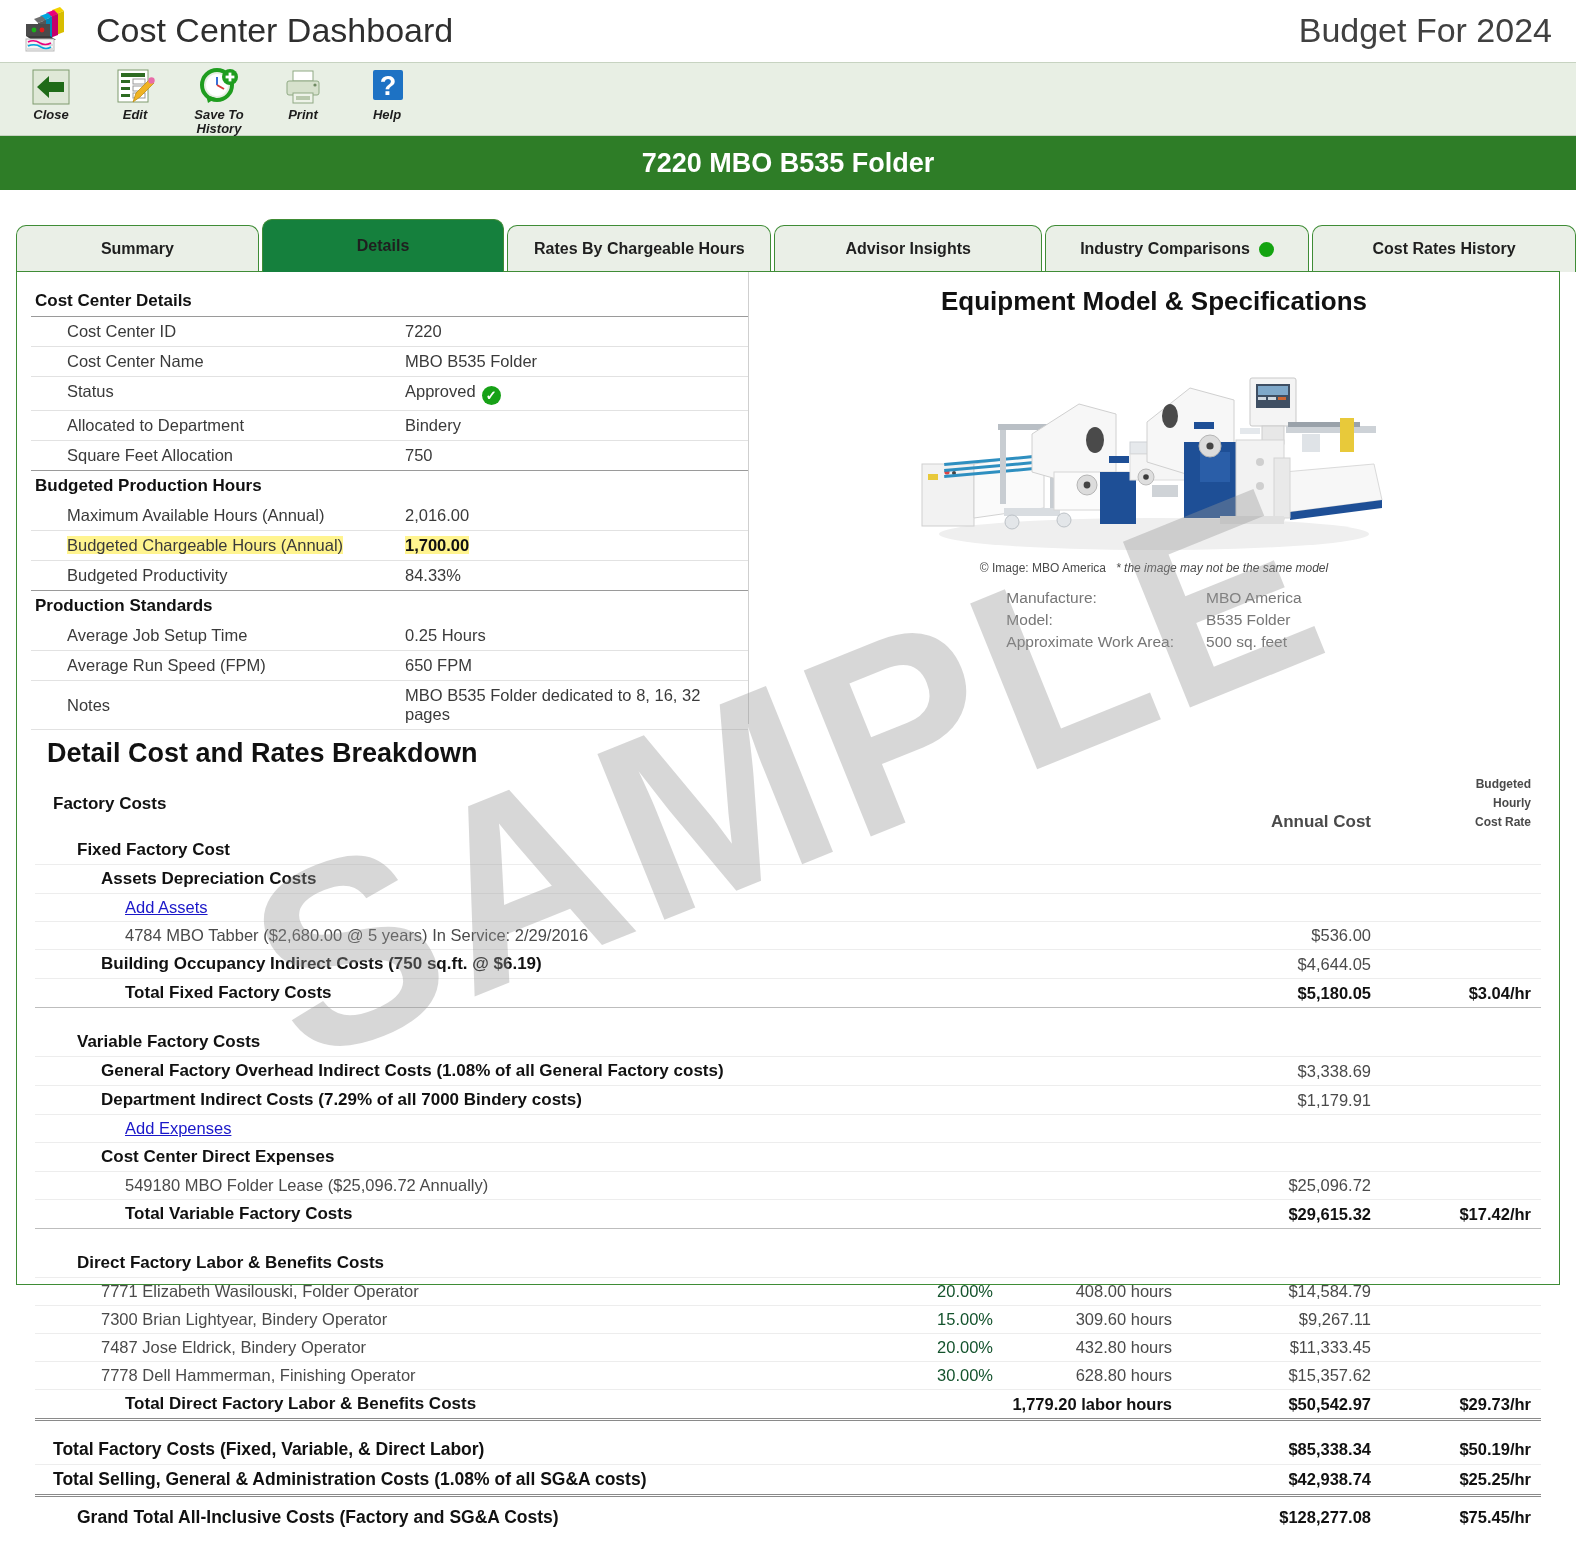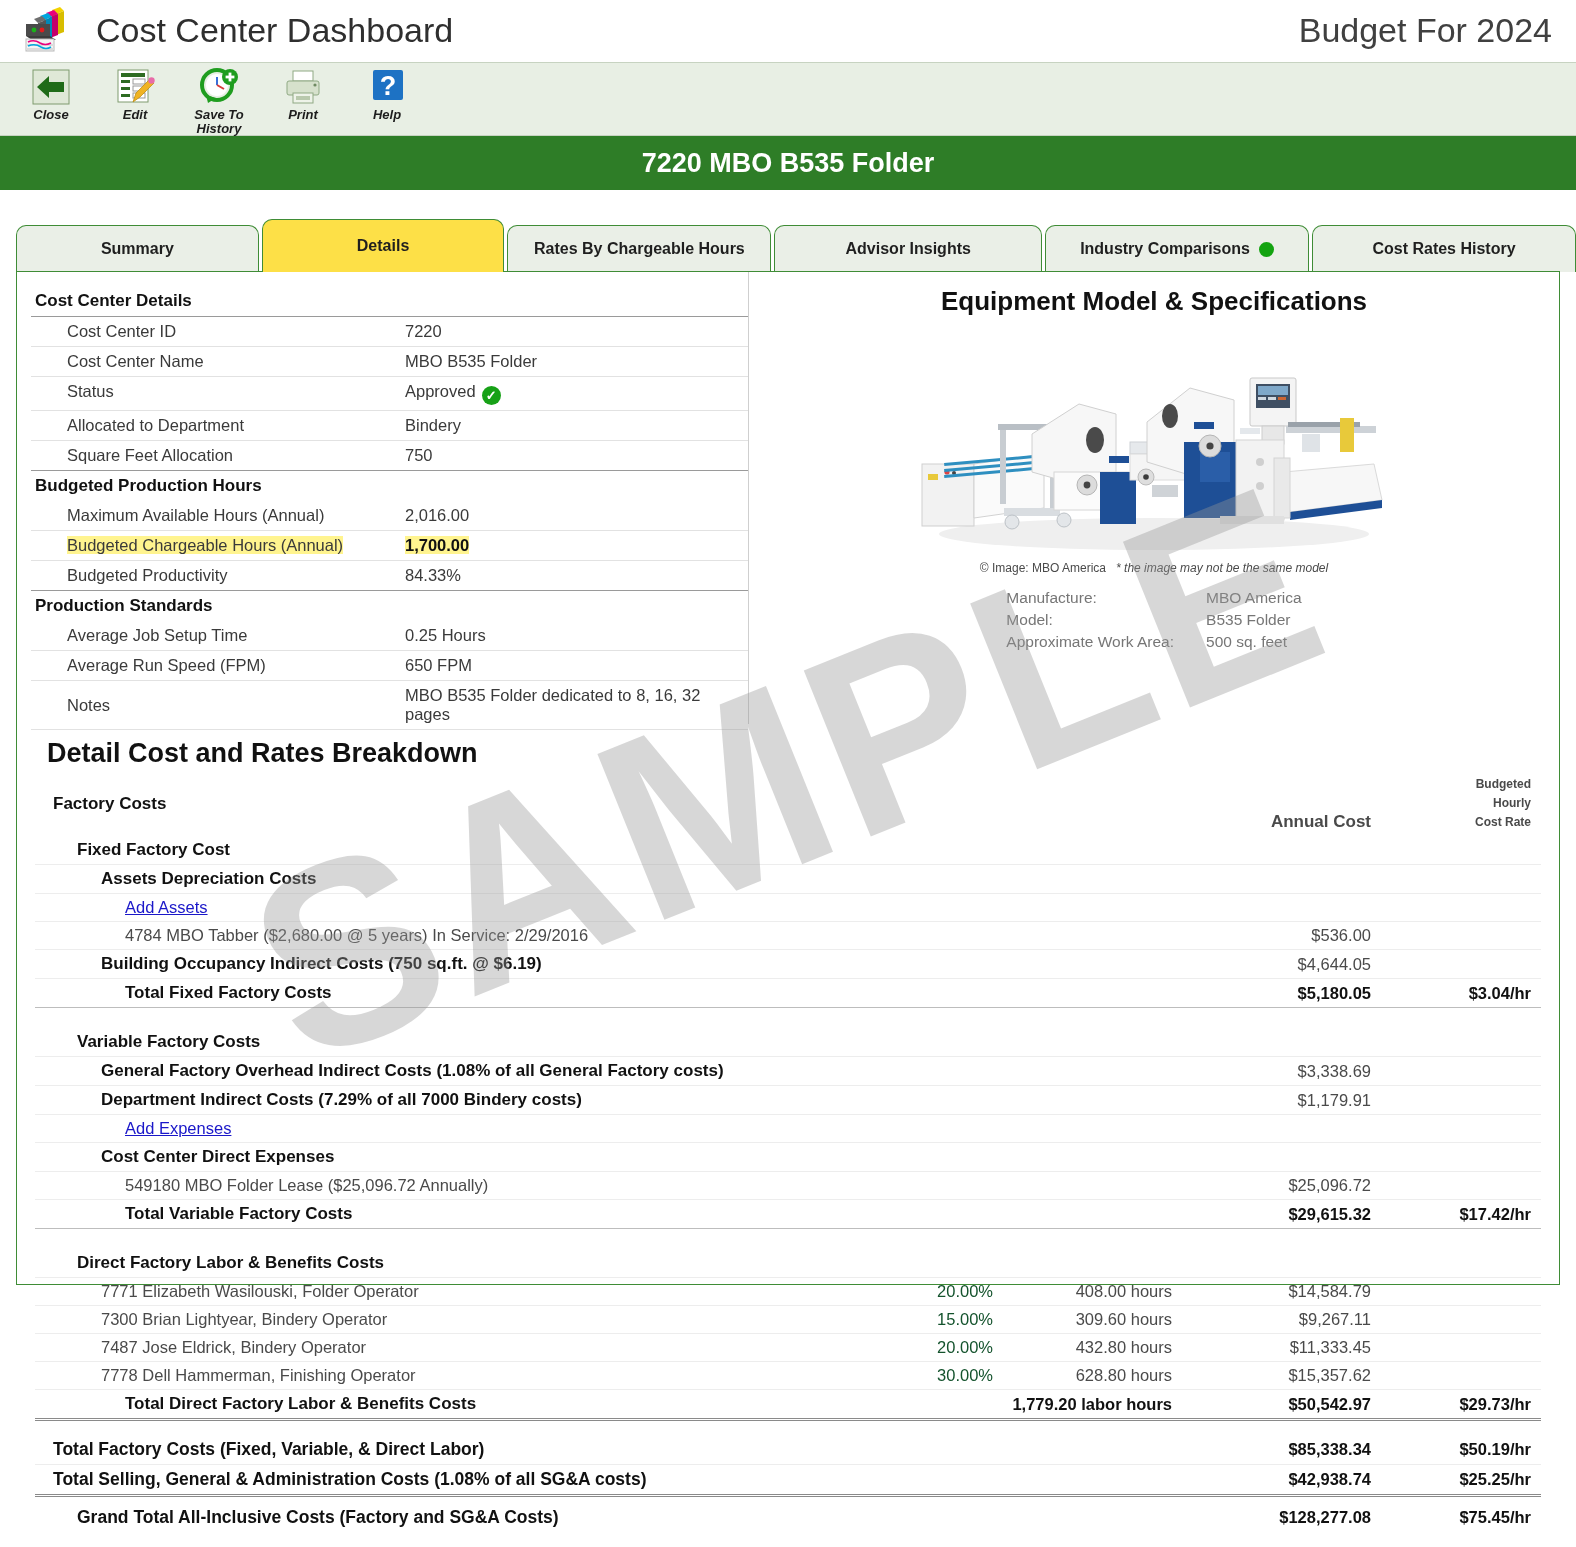--- a/index.html
+++ b/index.html
@@ -49,21 +49,21 @@
   .tabs{display:flex;align-items:flex-end;height:56px;gap:3px;text-align:center;}
   .tab{
     height:46px;min-width:0;
     border:1px solid #3f8c36;border-bottom:none;
     border-radius:10px 10px 0 0;
     background:#eaefe7;
     display:flex;align-items:center;justify-content:center;
     font-size:16px;font-weight:bold;color:#1f1f1f;
     padding:0 14px;cursor:pointer;position:relative;
   }
-  .tab.active{background:#fde047;height:52px;z-index:3;}
+  .tab.active{background:#15803d;height:52px;z-index:3;}
   .tab .dot{display:inline-block;width:15px;height:15px;border-radius:50%;
             background:#13a310;margin-left:9px;}
 
   
   .card{
     position:relative;margin:0 16px 0 16px;
     border:1px solid #3f8c36;background:#fff;
     height:1014px;margin-top:-1px;box-sizing:border-box;
   }
 

